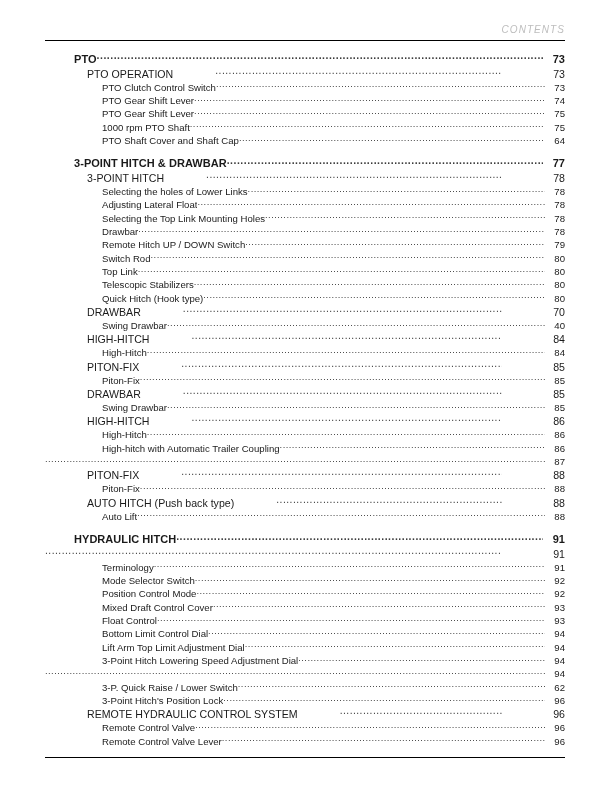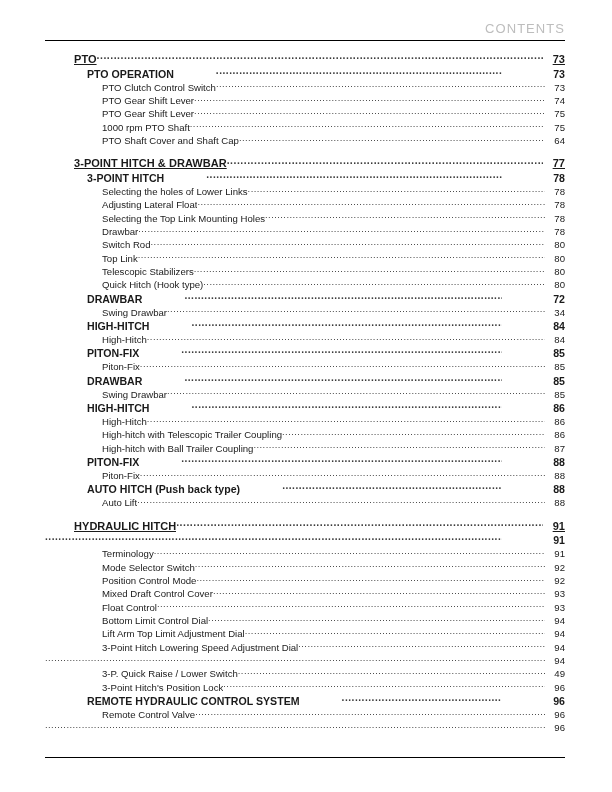--- a/index.html
+++ b/index.html
@@ -21,25 +21,26 @@
   
   .page-header {
     position: absolute;
     top: 19px;
     left: 45px;
     right: 47px;
     height: 16px;
     text-align: right;
   }
   .header-title {
-    font-size: 13px;
+    font-size: 10px;
     letter-spacing: 1.05px;
     color: #bdbdbd;
     font-weight: normal;
     display: inline-block;
+    font-style: italic;
   }
   .rule-top {
     position: absolute;
     top: 40px;
     left: 45px;
     width: 520px;
     height: 0;
     border-top: 1.6px solid #000000;
   }
   .rule-bottom {
@@ -103,30 +104,29 @@
     margin-left: 0px;
   }
 
   
   .lvl1 {
     font-size: 11px;
     font-weight: bold;
     letter-spacing: 0.05px;
     height: 14.6px;
     line-height: 14.6px;
-    text-decoration: underline;
   }
   .lvl1 .entry-title { padding-left: 29px; }
   .lvl1 .leader::before { font-size: 10.5px; letter-spacing: 0.5px; }
   .lvl1 .entry-page { font-size: 11px; font-weight: bold; width: 22px; }
 
   
   .lvl2 {
     font-size: 10.6px;
-    font-weight: bold;
+    font-weight: normal;
     letter-spacing: 0.01px;
     height: 14px;
     line-height: 14px;
     gap: 42px;
   }
   .lvl2 .entry-title { padding-left: 42px; }
   .lvl2 .leader::before { font-size: 10.2px; letter-spacing: 0.5px; }
   .lvl2 .entry-page { font-size: 10.6px; width: 21px; }
 
   
@@ -215,20 +215,25 @@
       <span class="entry-title">Selecting the Top Link Mounting Holes</span>
       <span class="leader"></span>
       <span class="entry-page">78</span>
     </div>
     <div class="toc-entry lvl3">
       <span class="entry-title">Drawbar</span>
       <span class="leader"></span>
       <span class="entry-page">78</span>
     </div>
     <div class="toc-entry lvl3">
+      <span class="entry-title">Remote Hitch UP / DOWN Switch</span>
+      <span class="leader"></span>
+      <span class="entry-page">79</span>
+    </div>
+    <div class="toc-entry lvl3">
       <span class="entry-title">Switch Rod</span>
       <span class="leader"></span>
       <span class="entry-page">80</span>
     </div>
     <div class="toc-entry lvl3">
       <span class="entry-title">Top Link</span>
       <span class="leader"></span>
       <span class="entry-page">80</span>
     </div>
     <div class="toc-entry lvl3">
@@ -237,26 +242,26 @@
       <span class="entry-page">80</span>
     </div>
     <div class="toc-entry lvl3">
       <span class="entry-title">Quick Hitch (Hook type)</span>
       <span class="leader"></span>
       <span class="entry-page">80</span>
     </div>
     <div class="toc-entry lvl2">
       <span class="entry-title">DRAWBAR</span>
       <span class="leader"></span>
-      <span class="entry-page">72</span>
+      <span class="entry-page">70</span>
     </div>
     <div class="toc-entry lvl3">
       <span class="entry-title">Swing Drawbar</span>
       <span class="leader"></span>
-      <span class="entry-page">34</span>
+      <span class="entry-page">40</span>
     </div>
     <div class="toc-entry lvl2">
       <span class="entry-title">HIGH-HITCH</span>
       <span class="leader"></span>
       <span class="entry-page">84</span>
     </div>
     <div class="toc-entry lvl3">
       <span class="entry-title">High-Hitch</span>
       <span class="leader"></span>
       <span class="entry-page">84</span>
@@ -285,26 +290,25 @@
       <span class="entry-title">HIGH-HITCH</span>
       <span class="leader"></span>
       <span class="entry-page">86</span>
     </div>
     <div class="toc-entry lvl3">
       <span class="entry-title">High-Hitch</span>
       <span class="leader"></span>
       <span class="entry-page">86</span>
     </div>
     <div class="toc-entry lvl3">
-      <span class="entry-title">High-hitch with Telescopic Trailer Coupling</span>
+      <span class="entry-title">High-hitch with Automatic Trailer Coupling</span>
       <span class="leader"></span>
       <span class="entry-page">86</span>
     </div>
     <div class="toc-entry lvl3">
-      <span class="entry-title">High-hitch with Ball Trailer Coupling</span>
       <span class="leader"></span>
       <span class="entry-page">87</span>
     </div>
     <div class="toc-entry lvl2">
       <span class="entry-title">PITON-FIX</span>
       <span class="leader"></span>
       <span class="entry-page">88</span>
     </div>
     <div class="toc-entry lvl3">
       <span class="entry-title">Piton-Fix</span>
@@ -371,36 +375,37 @@
       <span class="leader"></span>
       <span class="entry-page">94</span>
     </div>
     <div class="toc-entry lvl3">
       <span class="leader"></span>
       <span class="entry-page">94</span>
     </div>
     <div class="toc-entry lvl3">
       <span class="entry-title">3-P. Quick Raise / Lower Switch</span>
       <span class="leader"></span>
-      <span class="entry-page">49</span>
+      <span class="entry-page">62</span>
     </div>
     <div class="toc-entry lvl3">
       <span class="entry-title">3-Point Hitch's Position Lock</span>
       <span class="leader"></span>
       <span class="entry-page">96</span>
     </div>
     <div class="toc-entry lvl2">
       <span class="entry-title">REMOTE HYDRAULIC CONTROL SYSTEM</span>
       <span class="leader"></span>
       <span class="entry-page">96</span>
     </div>
     <div class="toc-entry lvl3">
       <span class="entry-title">Remote Control Valve</span>
       <span class="leader"></span>
       <span class="entry-page">96</span>
     </div>
     <div class="toc-entry lvl3">
+      <span class="entry-title">Remote Control Valve Lever</span>
       <span class="leader"></span>
       <span class="entry-page">96</span>
     </div>
   </div>
 
 <div class="rule-bottom"></div>
 
 </body></html>

